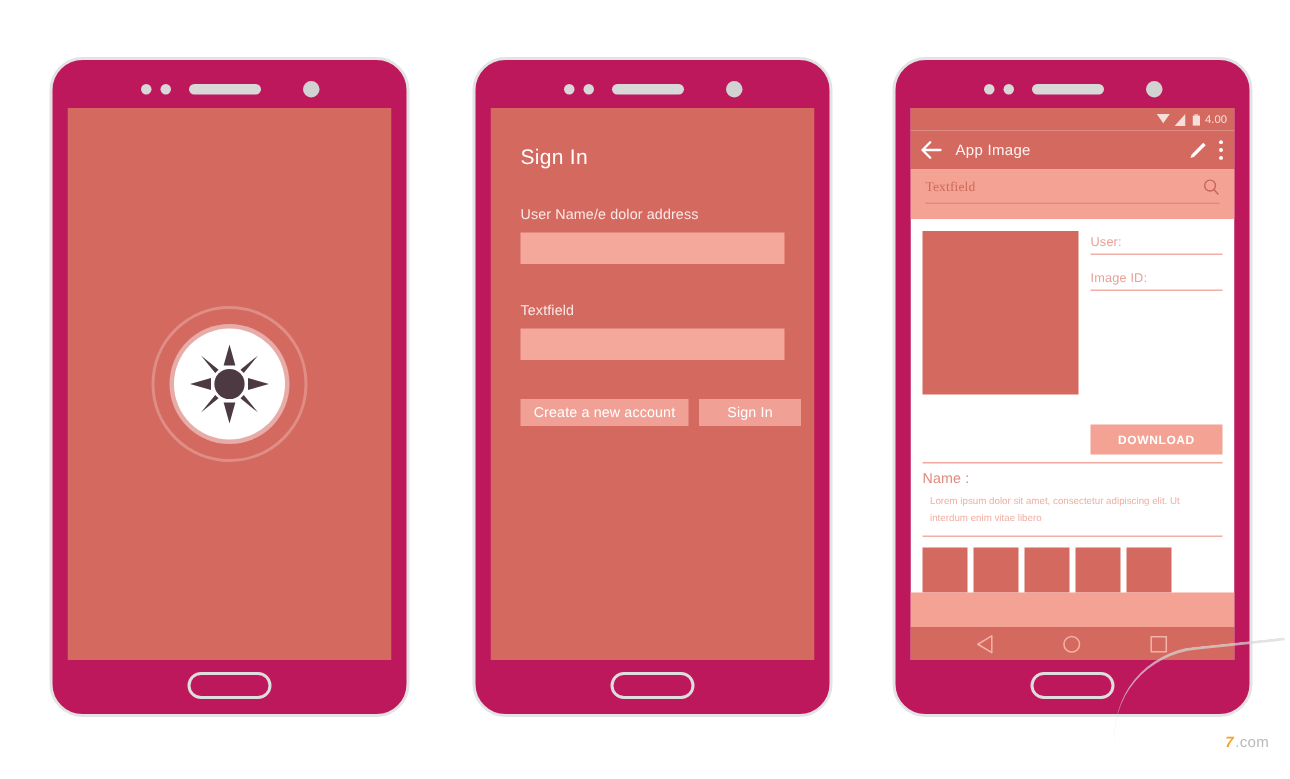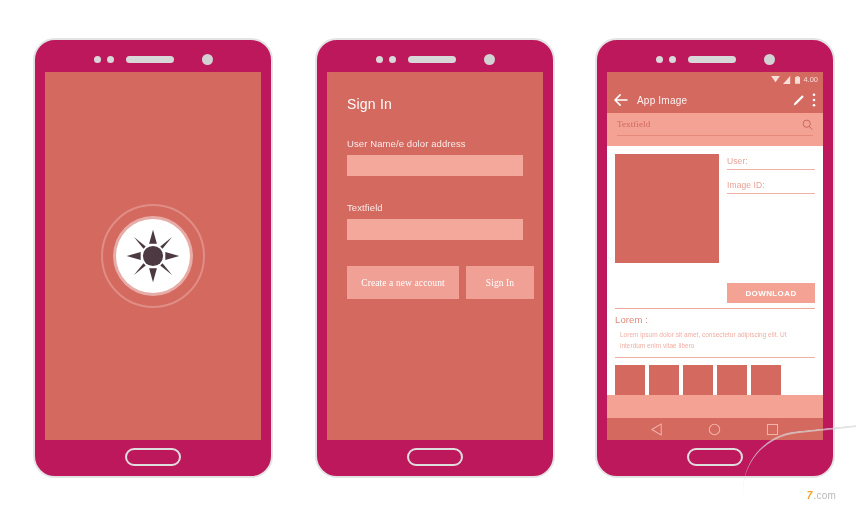--- a/index.html
+++ b/index.html
@@ -140,23 +140,22 @@
     gap: 7px;
     margin-top: 2px;
   }
   .btn {
     background: #f0a094;
     color: #ffffff;
     font-size: 9.5px;
     display: flex;
     align-items: center;
     justify-content: center;
-    height: 33px;
+    height: 18px;
     letter-spacing: 0.1px;
-    font-family: Liberation Serif, serif;
   }
   .btn-create { flex: 0 0 112px; }
   .btn-signin { flex: 0 0 68px; }
 
   
   .app {
     width: 100%; height: 100%;
     background: #ffffff;
     display: flex;
     flex-direction: column;
@@ -287,21 +286,21 @@
     background: #d4695f;
     height: 22px;
     display: flex;
     align-items: center;
     justify-content: space-around;
     padding: 0 22px;
   }
 
   .watermark {
     position: absolute;
-    right: 24px;
+    right: 14px;
     bottom: 18px;
     font-size: 10px;
     color: #b9b9b9;
     letter-spacing: 0.2px;
   }
   .watermark .wm-mark {
     color: #f4a32c;
     font-weight: bold;
     font-style: italic;
     margin-right: 1px;
@@ -434,21 +433,21 @@
       <div class="detail">
         <div class="hero-img"></div>
         <div class="meta">
           <div class="meta-row">User:</div>
           <div class="meta-row">Image ID:</div>
           <div class="download-btn">DOWNLOAD</div>
         </div>
       </div>
 
       <div class="info">
-        <div class="info-line">Lorem :</div>
+        <div class="info-line">Name :</div>
         <div class="lorem">Lorem ipsum dolor sit amet, consectetur adipiscing elit. Ut interdum enim vitae libero</div>
       </div>
 
       <div class="thumbs-wrap">
         <div class="thumb"></div>
         <div class="thumb"></div>
         <div class="thumb"></div>
         <div class="thumb"></div>
         <div class="thumb"></div>
       </div>

